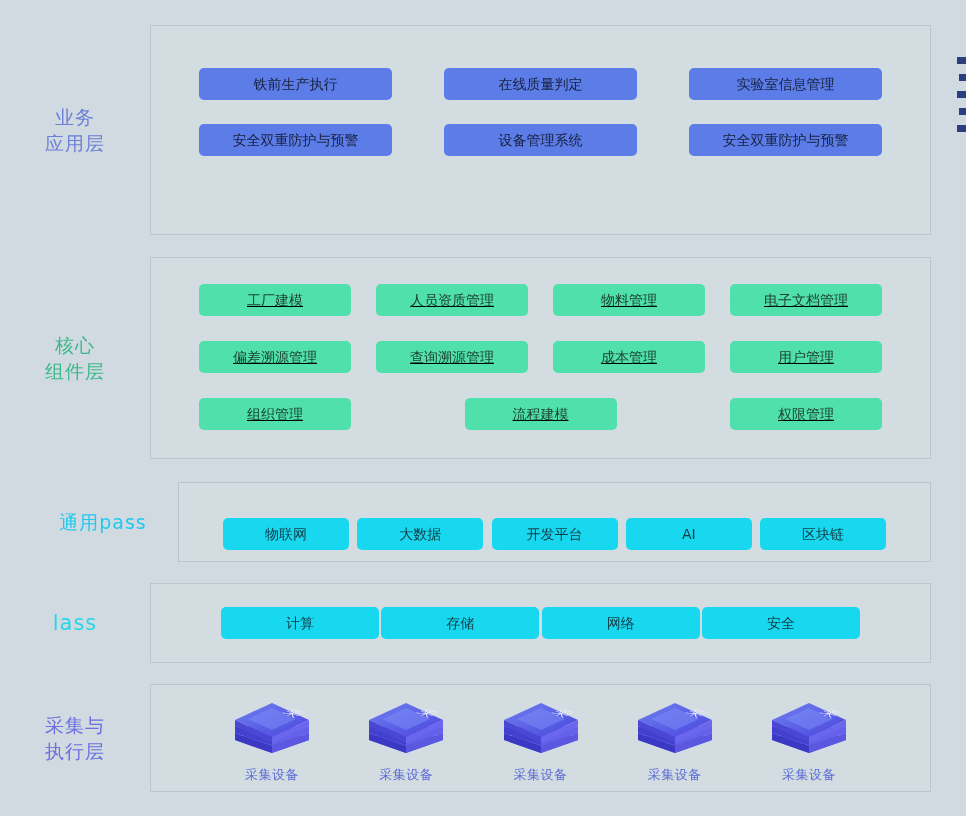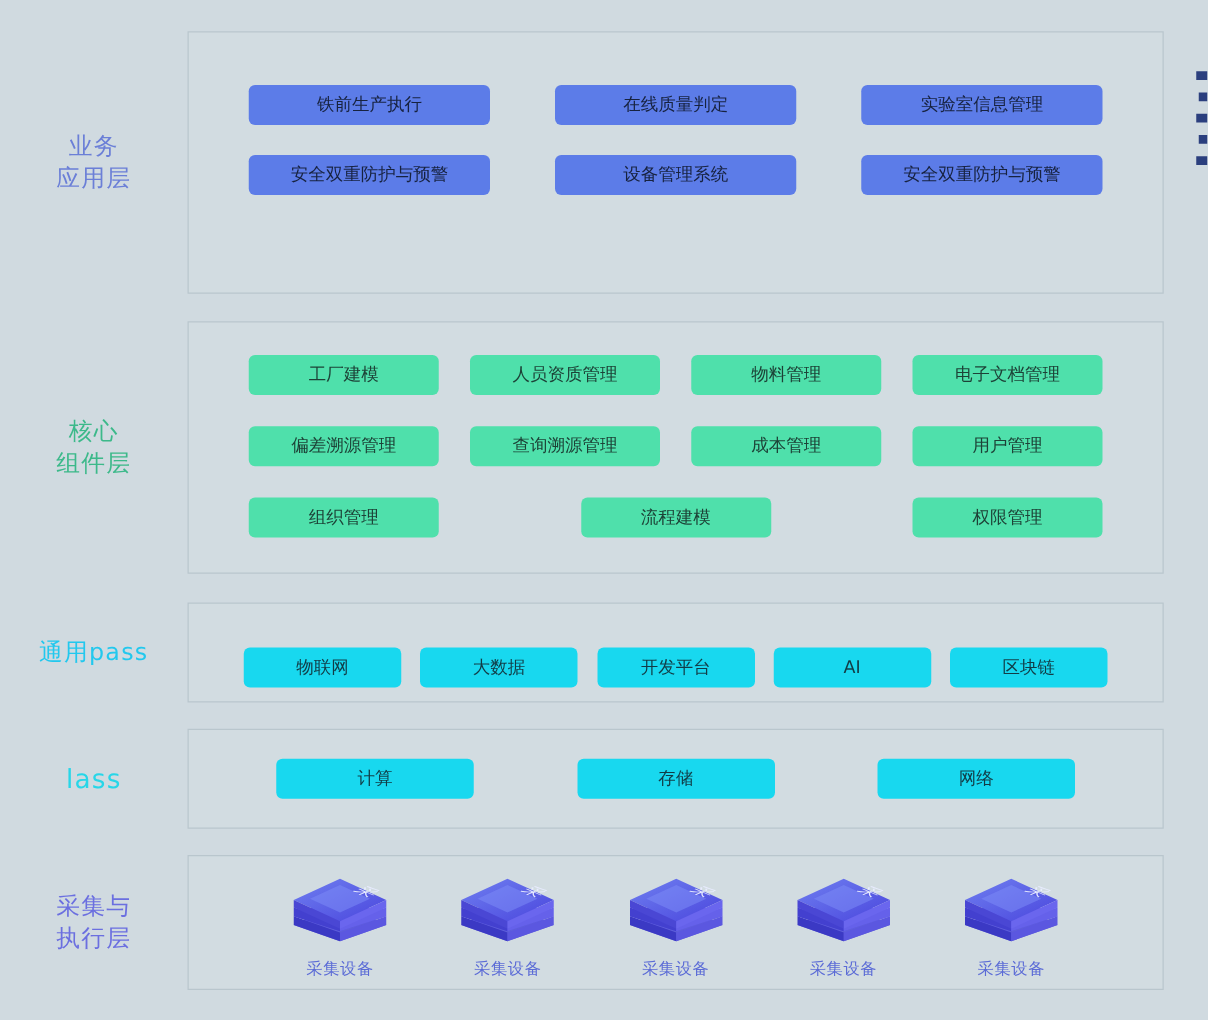--- a/index.html
+++ b/index.html
@@ -58,21 +58,21 @@
   }
   
   .biz .chip{background:#5c7ce8;color:#17223f;}
   .biz .r1 .chip{width:107px;}
   .biz .r2 .chip,.biz .r3 .chip{width:193px;}
   .biz .r1{padding:0 22px;}
   .biz .r2,.biz .r3{padding:0 22px;}
 
   
   .core .chip{background:#4fe0ab;color:#1d4237;width:152px;}
-  .core .row{padding:0 22px;}
+  .core .row{padding:0 22px;text-decoration:underline;}
 
   
   .paas .chip,.iaas .chip{background:#18d8ef;color:#123c46;}
   .paas .chip{width:126px;}
   .paas .row{padding:12px 18px;}
   .iaas .chip{width:158px;}
   .iaas .row{padding:0 18px;}
 
   
   .dev .panel{padding:14px 26px 10px;}
@@ -137,40 +137,41 @@
         <div class="chip">用户管理</div>
       </div>
       <div class="row" style="margin-top:25px;">
         <div class="chip">组织管理</div>
         <div class="chip">流程建模</div>
         <div class="chip">权限管理</div>
       </div>
     </div>
   </div>
 
-  <div class="layer paas" style="top:482px;height:80px;">
+  <div class="layer paas" style="top:482px;height:80px;margin-left:28px;">
     <div class="layer-label" style="color:#22c8ee;">通用pass</div>
     <div class="panel" style="height:80px;padding-top:23px;">
       <div class="row">
         <div class="chip">物联网</div>
         <div class="chip">大数据</div>
         <div class="chip">开发平台</div>
         <div class="chip">AI</div>
         <div class="chip">区块链</div>
       </div>
     </div>
   </div>
 
   <div class="layer iaas" style="top:583px;height:80px;">
     <div class="layer-label" style="color:#27d6e8;font-size:21px;">lass</div>
     <div class="panel" style="height:80px;padding-top:23px;">
       <div class="row" style="padding:0 44px;">
         <div class="chip">计算</div>
         <div class="chip">存储</div>
         <div class="chip">网络</div>
+        <div class="chip">安全</div>
       </div>
     </div>
   </div>
 
   <div class="layer dev" style="top:684px;height:108px;">
     <div class="layer-label" style="color:#6b6fe0;">采集与
 执行层</div>
     <div class="panel" style="height:108px;">
       <div class="row" id="device-row">
           <div class="device">

